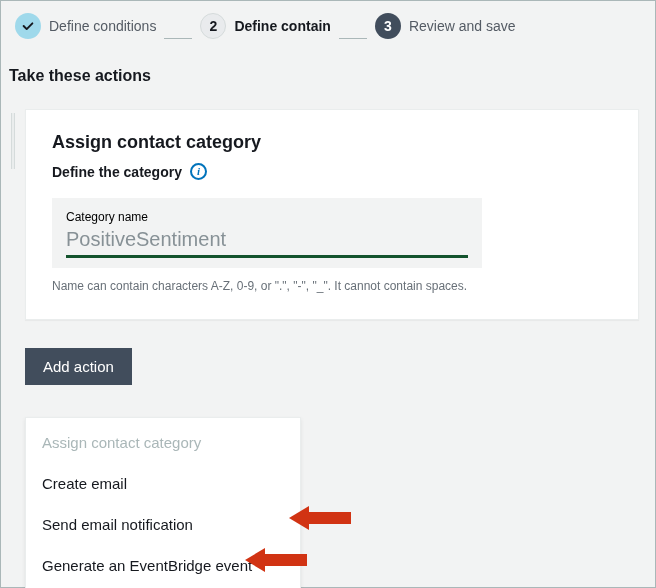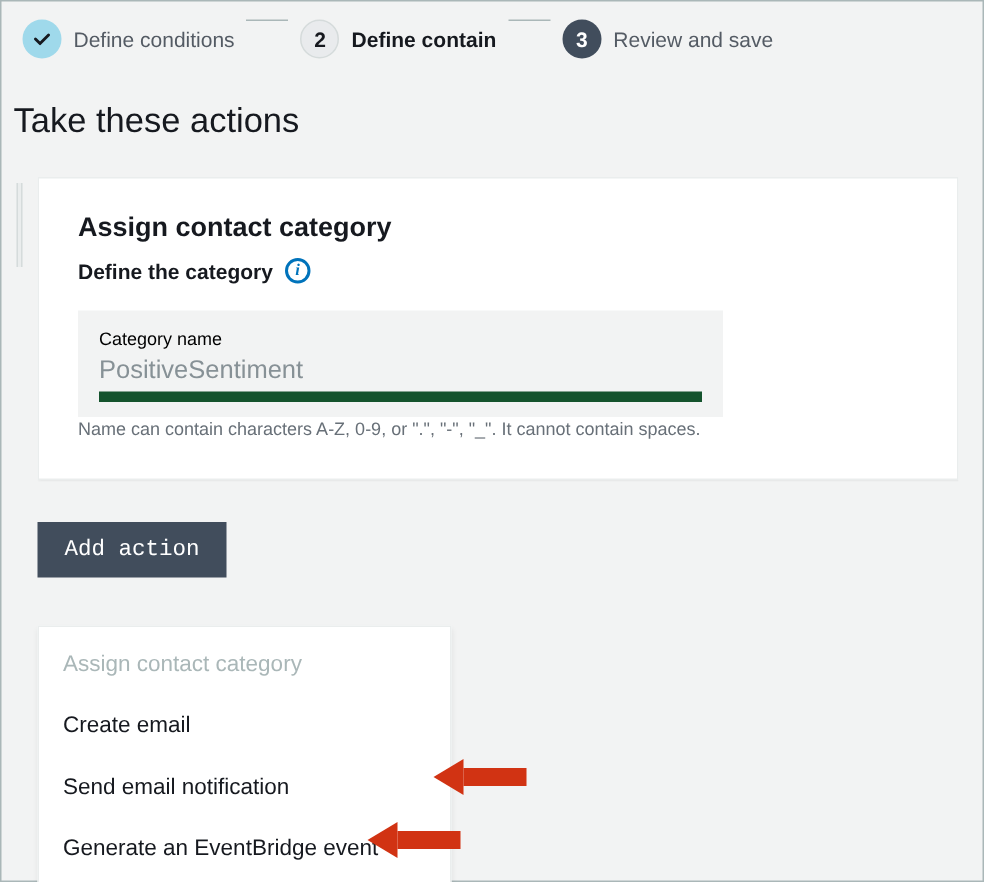--- a/index.html
+++ b/index.html
@@ -15,21 +15,21 @@
   .frame {
     border: 1px solid #aab7b8;
     width: 656px;
     height: 588px;
     background: #f2f3f3;
     position: relative;
   }
   
   .stepper {
     display: flex;
-    align-items: flex-start;
+    align-items: flex-end;
     padding: 12px 14px 10px 14px;
     gap: 8px;
   }
   .step {
     display: flex;
     align-items: center;
     gap: 8px;
   }
   .step-circle {
     width: 26px;
@@ -46,22 +46,22 @@
   .step-future .step-circle { background: #414d5c; color: #fff; }
   .step-label { color: #545b64; }
   .step-active .step-label { color: #16191f; font-weight: 700; }
   .step-divider {
     width: 28px;
     height: 1px;
     background: #aab7b8;
   }
   
   .page-title {
-    font-size: 23px;
-    font-weight: 400;
+    font-size: 16px;
+    font-weight: 700;
     color: #16191f;
     padding: 18px 8px 10px 8px;
   }
   
   .rail-wrap {
     display: flex;
     padding: 14px 10px 0 10px;
   }
   .rail {
     width: 4px;
@@ -116,45 +116,44 @@
     width: 430px;
   }
   .input-label {
     font-size: 12px;
     color: #000000;
     margin-bottom: 2px;
   }
   .input-field {
     width: 100%;
     border: none;
-    border-bottom: 7px solid #14532d;
+    border-bottom: 3px solid #14532d;
     background: transparent;
-    font-size: 17px;
+    font-size: 20px;
     color: #879196;
     padding: 2px 0 4px 0;
     outline: none;
   }
   .input-hint {
     font-size: 12px;
     color: #687078;
-    margin-top: 0;
+    margin-top: 10px;
     line-height: 1.4;
     width: 430px;
   }
   
   .add-action-btn {
     margin: 28px 4px 0 24px;
     background: #414d5c;
     color: #fff;
     border: none;
     padding: 10px 18px;
     font-size: 15px;
     font-weight: 500;
     cursor: pointer;
-    font-family: Liberation Mono, monospace;
   }
   
   .menu-wrap {
     position: absolute;
     left: 24px;
     top: 416px;
   }
   .menu {
     background: #fff;
     border: 1px solid #eaeded;

